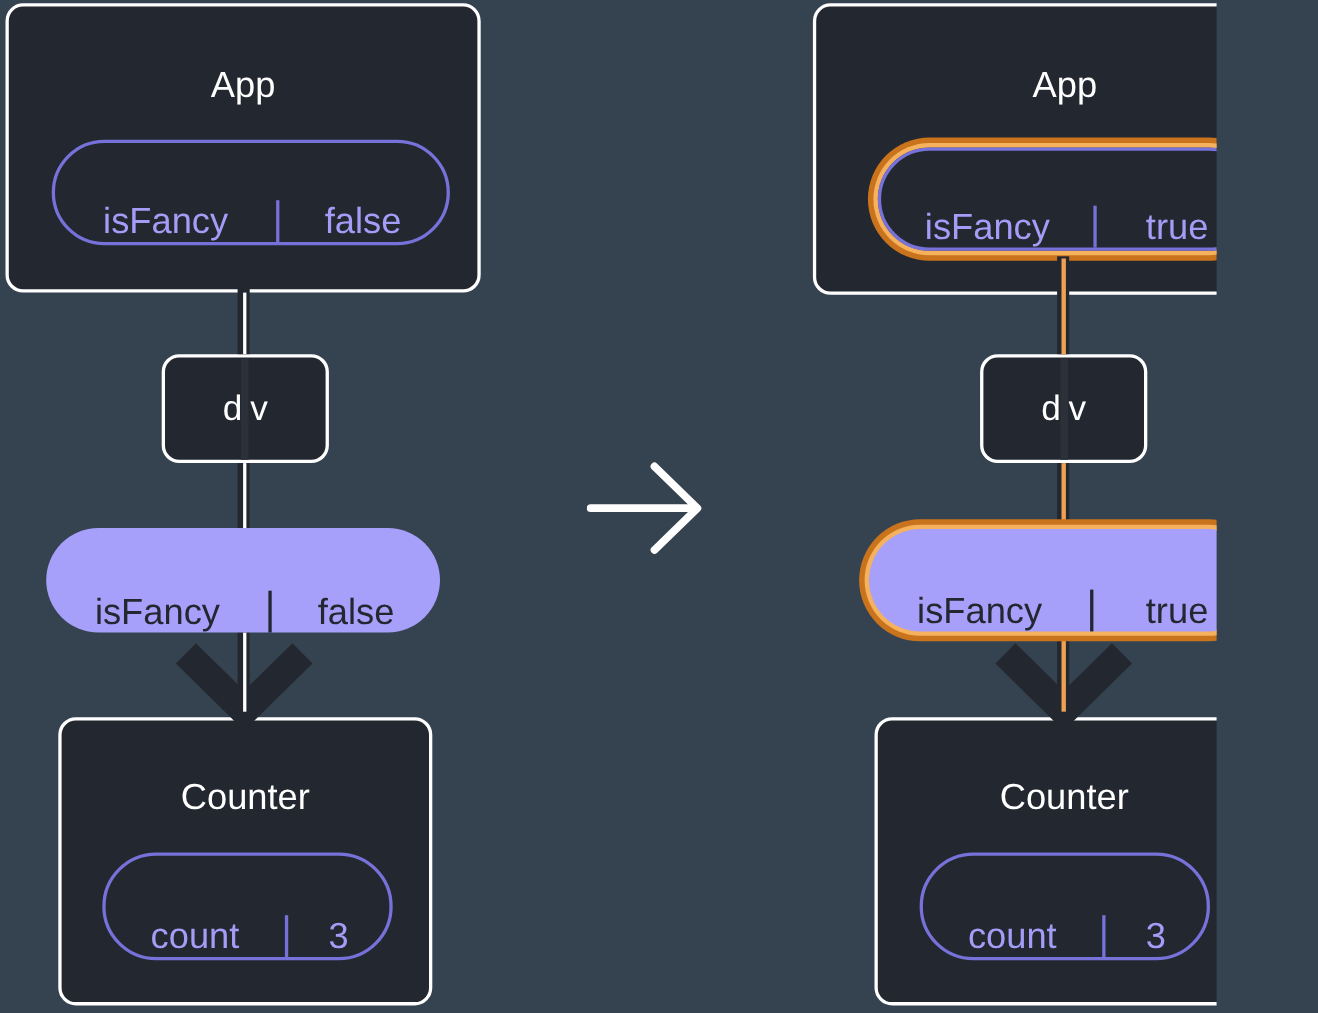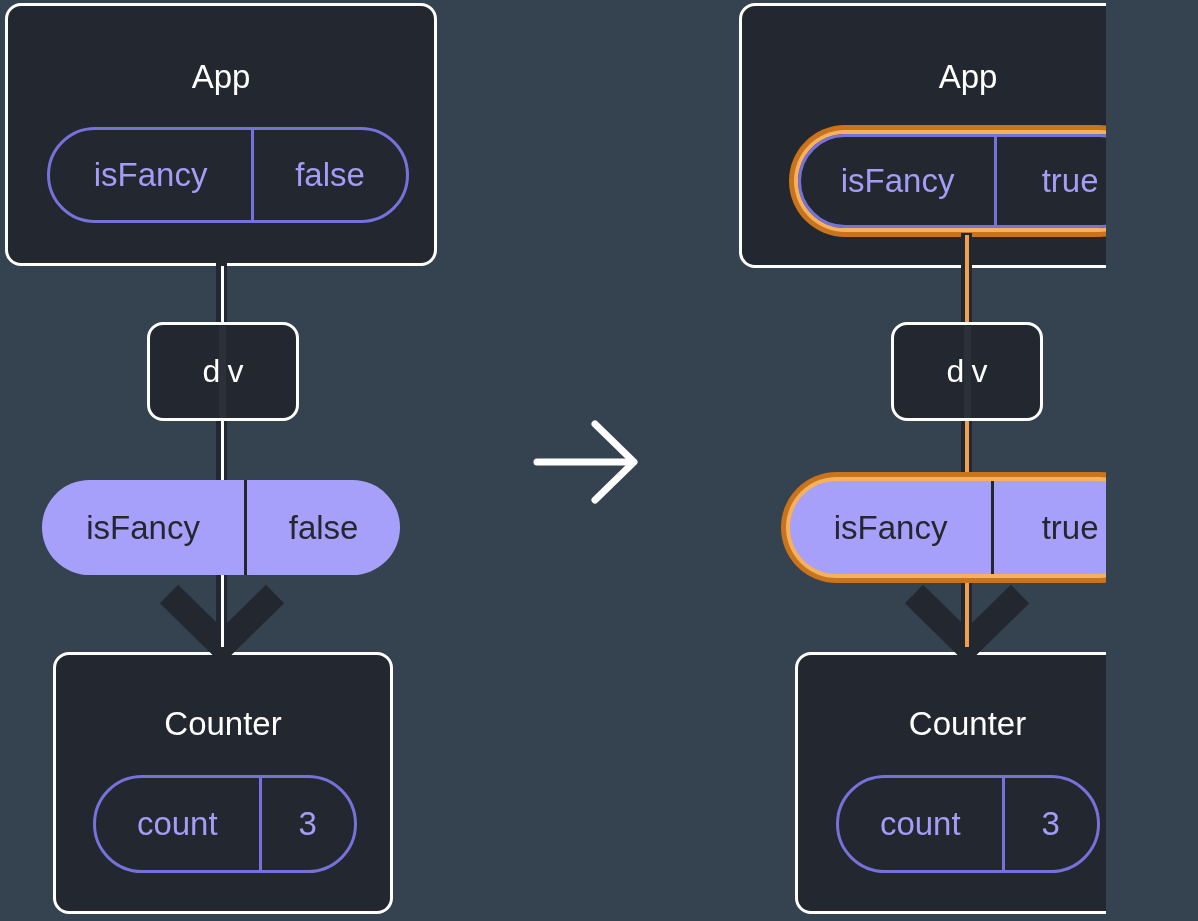--- a/index.html
+++ b/index.html
@@ -14,21 +14,21 @@
     border-radius:16px;box-sizing:border-box;z-index:1;
   }
   .box.center{display:flex;align-items:center;justify-content:center;}
   .box-title{
     position:absolute;left:0;right:0;text-align:center;
     color:#FFFFFF;font-size:33px;font-weight:500;z-index:2;
   }
   .div-label{color:#FFFFFF;font-size:32px;font-weight:500;}
   .pill{
     position:absolute;display:flex;border-radius:999px;box-sizing:border-box;
-    font-size:33px;font-weight:500;z-index:10;
+    font-size:33px;font-weight:500;z-index:10;align-items:flex-end;
   }
   .pill .cell{display:flex;align-items:center;justify-content:center;flex:1 1 auto;}
   .pill.split-57 .cell:first-child{flex:0 0 56.5%;}
   .pill.split-63 .cell:first-child{flex:0 0 63%;}
   .pill-outline{border:3px solid #7672D9;color:#A29DF6;background:transparent;}
   .pill-outline .cell:first-child{border-right:3px solid #7672D9;}
   .pill-fill{background:#A6A0FB;color:#23272F;}
   .pill-fill .cell:first-child{border-right:3px solid #23272F;}
   .hl{box-shadow:0 0 0 4px #F6B15C, 0 0 0 9px #C9731D;}
   .bold{font-weight:400;}

